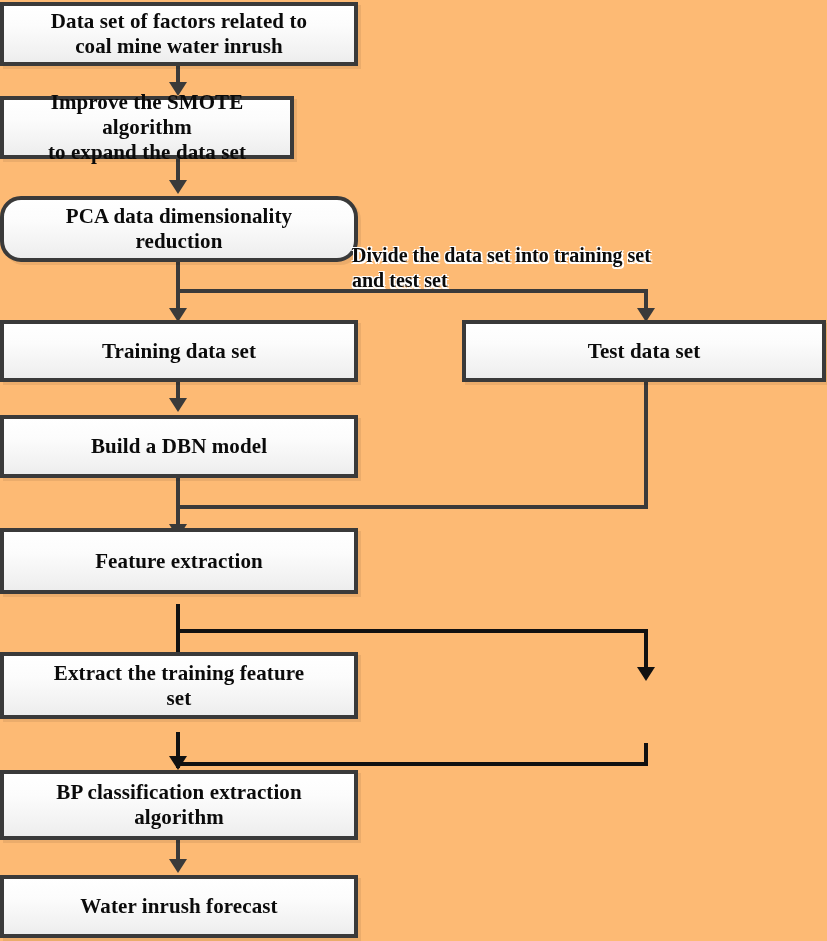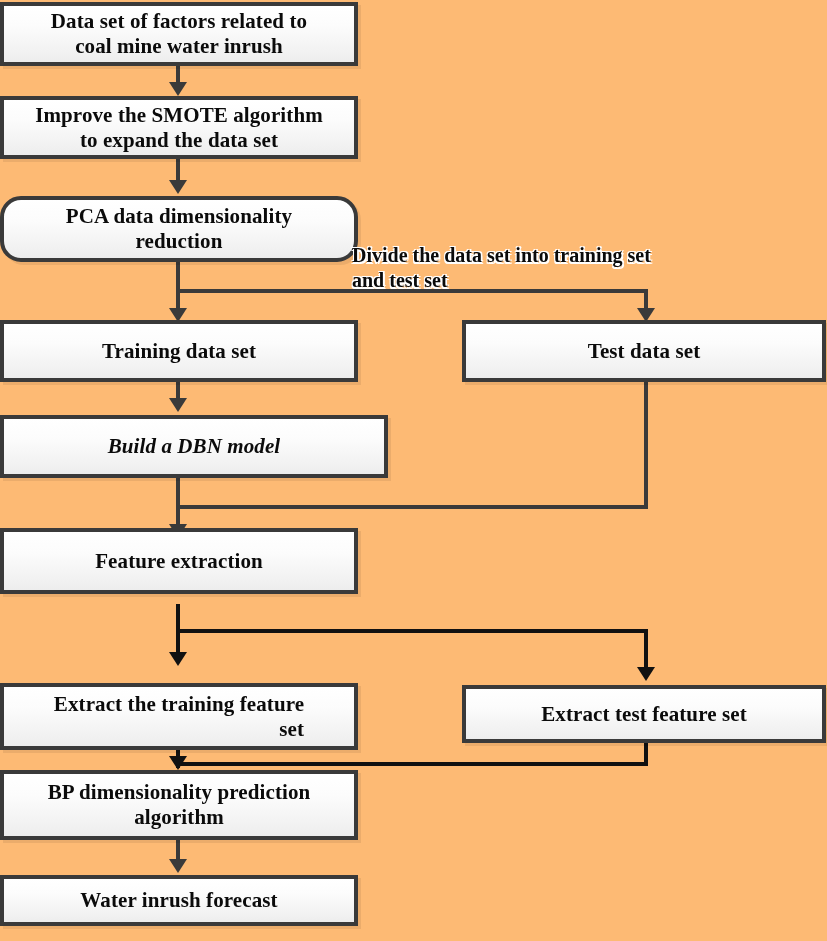--- a/index.html
+++ b/index.html
@@ -86,21 +86,21 @@
 
 <div id="canvas">
 
   <div class="node" style="left:0px;top:2px;width:358px;height:64px;">
     <span class="txt">Data set of factors related to
 coal mine water inrush</span>
   </div>
   <div class="vline" style="left:176px;top:66px;height:22px;"></div>
   <div class="arrow" style="left:169px;top:82px;"></div>
 
-  <div class="node" style="left:0px;top:96px;width:358px;height:63px;">
+  <div class="node" style="left:0px;top:96px;width:294px;height:63px;">
     <span class="txt">Improve the SMOTE algorithm
 to expand the data set</span>
   </div>
   <div class="vline" style="left:176px;top:159px;height:24px;"></div>
   <div class="arrow" style="left:169px;top:180px;"></div>
 
   <div class="node" style="left:0px;top:196px;width:358px;height:66px;border-radius:21px;">
     <span class="txt">PCA data dimensionality
 reduction</span>
   </div>
@@ -120,57 +120,54 @@
 
   <div class="node" style="left:462px;top:320px;width:364px;height:62px;">
     <span class="txt">Test data set</span>
   </div>
 
   <div class="vline" style="left:176px;top:382px;height:22px;"></div>
   <div class="arrow" style="left:169px;top:398px;"></div>
 
   <div class="vline" style="left:644px;top:382px;height:127px;"></div>
 
-  <div class="node" style="left:0px;top:415px;width:388px;height:63px;font-style:italic;">
+  <div class="node" style="left:0px;top:415px;width:358px;height:63px;">
     <span class="txt">Build a DBN model</span>
   </div>
 
   <div class="vline" style="left:176px;top:478px;height:53px;"></div>
   <div class="hline" style="left:176px;top:505px;width:472px;"></div>
   <div class="arrow" style="left:169px;top:524px;"></div>
 
   <div class="node" style="left:0px;top:528px;width:358px;height:66px;">
     <span class="txt">Feature extraction</span>
   </div>
 
   <div class="vline dark" style="left:176px;top:604px;height:57px;"></div>
   <div class="hline dark" style="left:176px;top:629px;width:472px;"></div>
   <div class="vline dark" style="left:644px;top:629px;height:42px;"></div>
   <div class="arrow dark" style="left:169px;top:652px;"></div>
   <div class="arrow dark" style="left:637px;top:667px;"></div>
 
-  <div class="node" style="left:0px;top:683px;width:358px;height:67px;text-align:right;">
+  <div class="node" style="left:0px;top:652px;width:358px;height:67px;">
     <span class="txt">Extract the training feature
 set</span>
   </div>
 
-  <div class="node" style="left:462px;top:685px;width:364px;height:58px;">
-    <span class="txt">Extract test feature set</span>
-  </div>
 
   <div class="vline dark" style="left:176px;top:732px;height:36px;"></div>
   <div class="vline dark" style="left:644px;top:743px;height:23px;"></div>
   <div class="hline dark" style="left:176px;top:762px;width:472px;"></div>
   <div class="arrow dark" style="left:169px;top:756px;"></div>
 
   <div class="node" style="left:0px;top:770px;width:358px;height:70px;">
-    <span class="txt">BP dimensionality prediction
+    <span class="txt">BP classification extraction
 algorithm</span>
   </div>
 
   <div class="vline" style="left:176px;top:840px;height:24px;"></div>
   <div class="arrow" style="left:169px;top:859px;"></div>
 
-  <div class="node" style="left:0px;top:875px;width:358px;height:51px;align-items:center;">
+  <div class="node" style="left:0px;top:875px;width:358px;height:63px;align-items:center;">
     <span class="txt">Water inrush forecast</span>
   </div>
 
 </div>
 
 </body></html>

